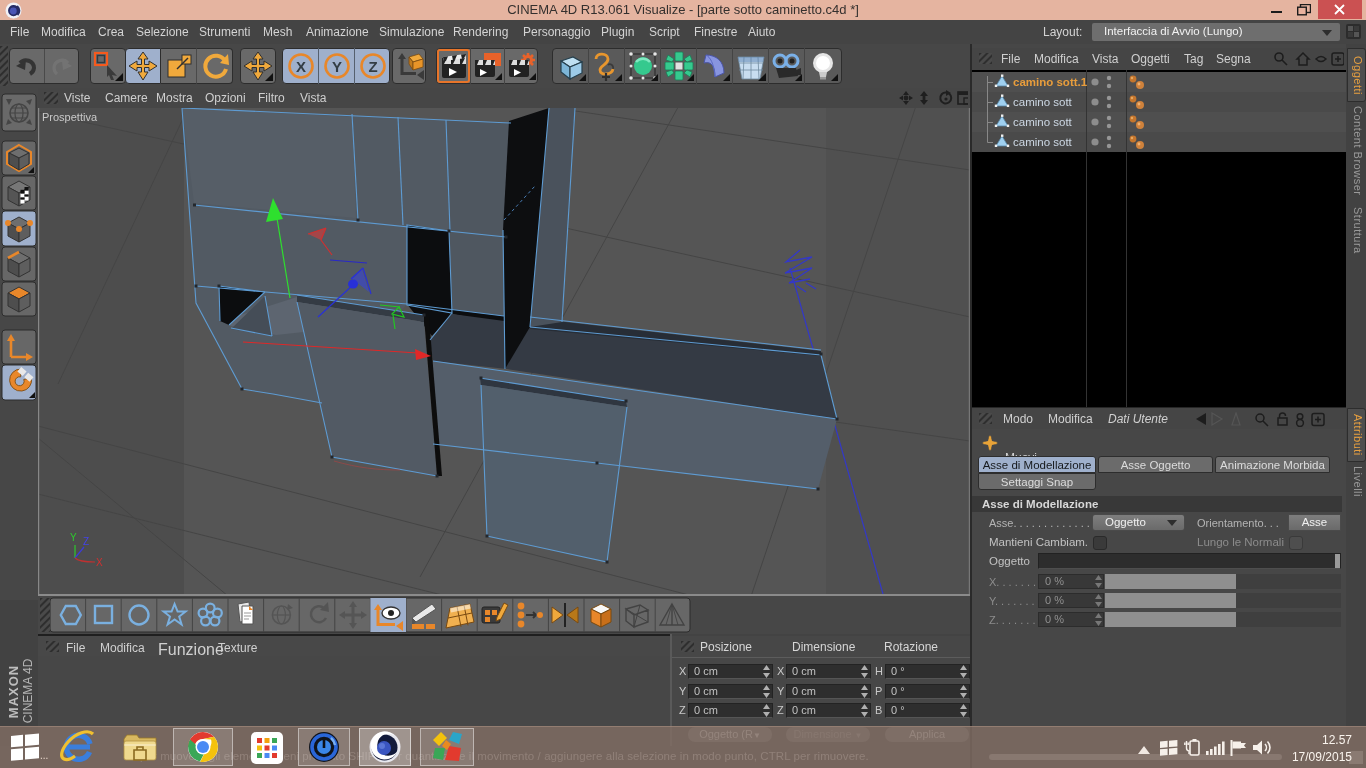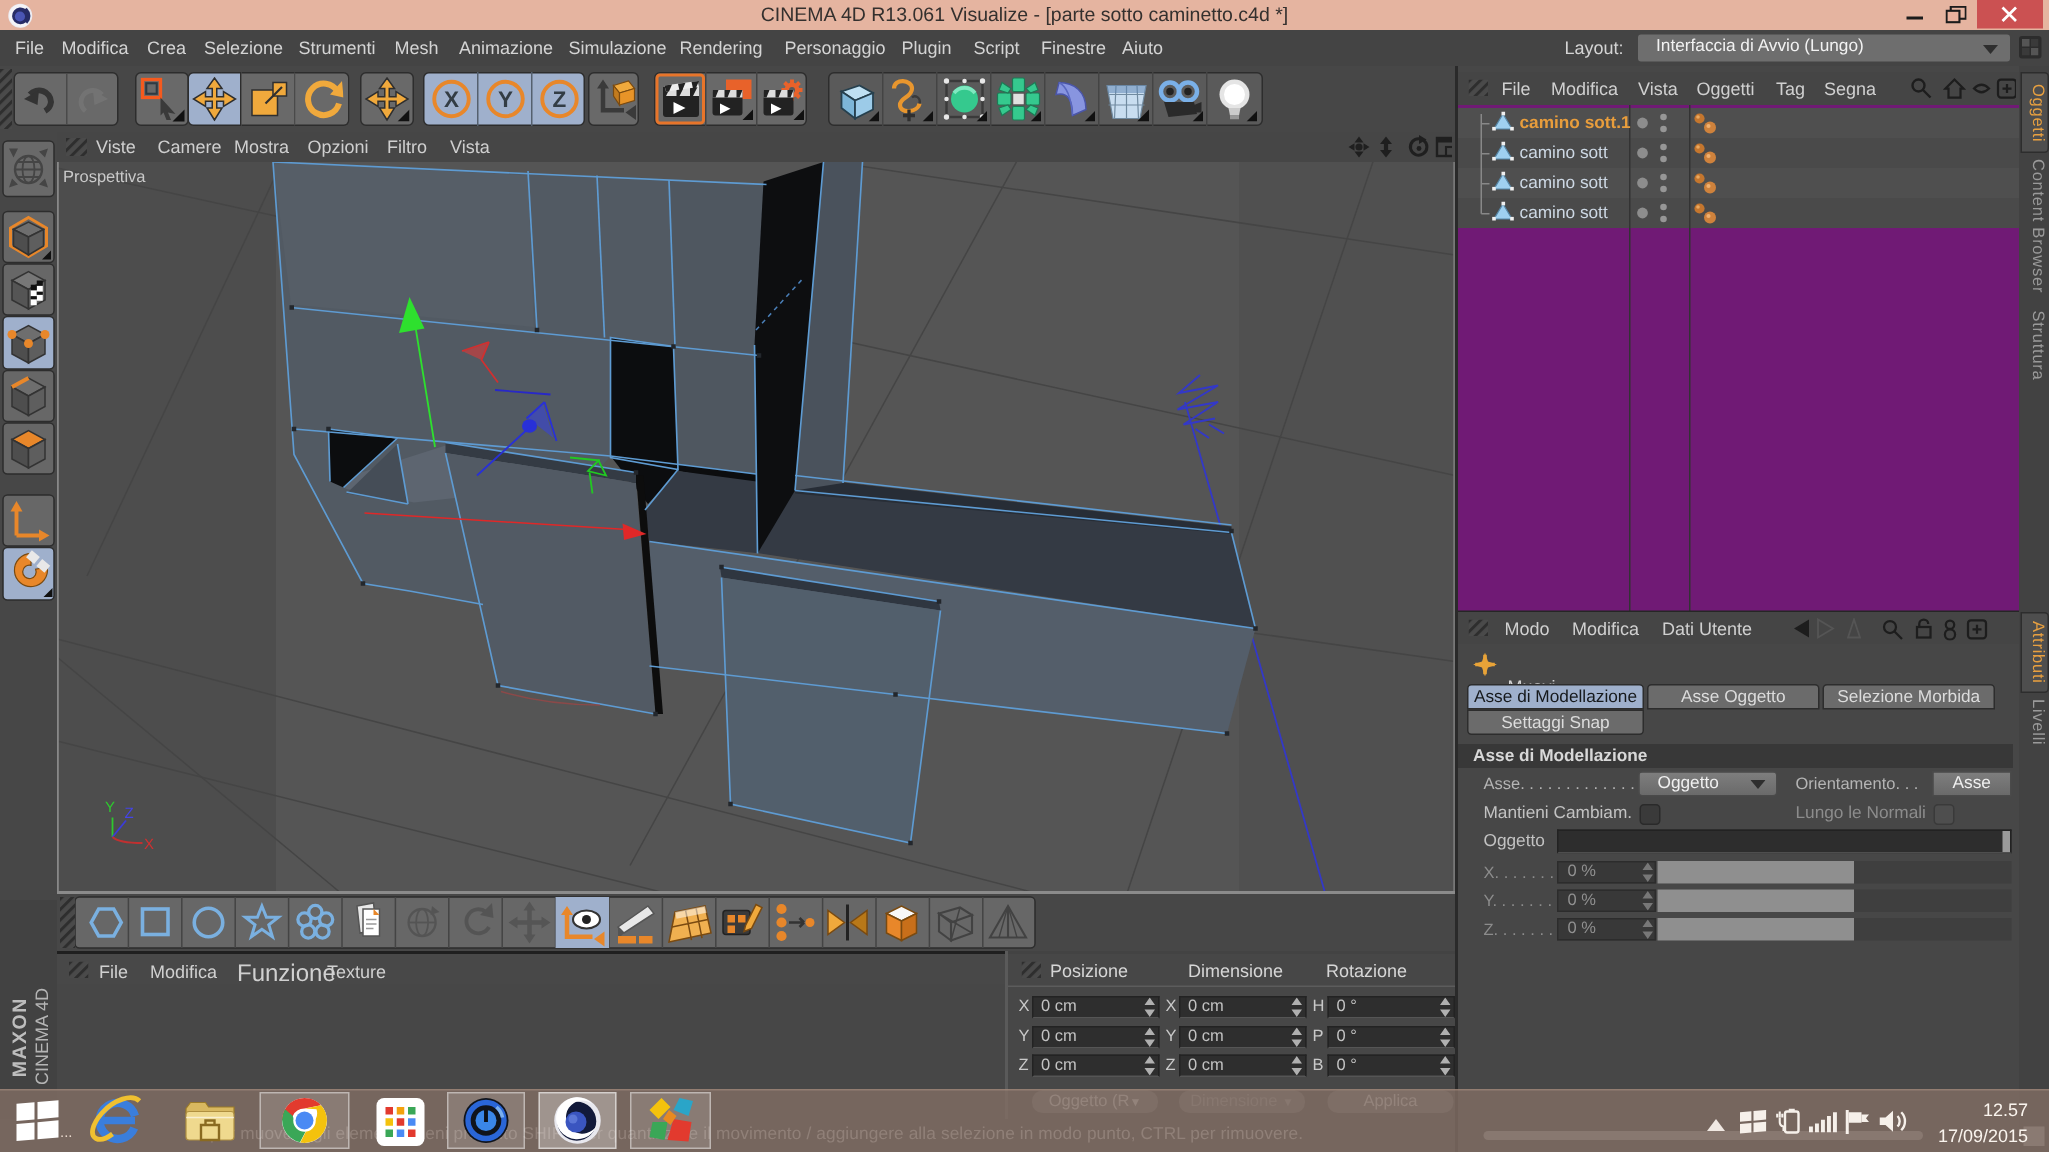--- a/index.html
+++ b/index.html
@@ -714,21 +714,21 @@
         <path d="M10 9 L15 14"></path>
       </g>
  <path d="M25 8 L31 2 L37 8 L35 8 L35 14 L27 14 L27 8 Z" fill="none" stroke="#1d1d1d" stroke-width="1.5"></path>
  <path d="M44 8 Q49 3 54 8 Q49 13 44 8 Z" fill="none" stroke="#1d1d1d" stroke-width="1.5"></path>
  <g>
         <rect x="60" y="2" width="12" height="12" rx="2" fill="none" stroke="#1d1d1d" stroke-width="1.5"></rect>
         <path d="M66 5 L66 11 M63 8 L69 8" stroke="#1d1d1d" stroke-width="1.5"></path>
       </g>
 </svg>
 
-<div id="objlist" style="position:absolute;left:972px;top:70px;width:374px;height:338px;background:#701a75;">
+<div id="objlist" style="position:absolute;left:972px;top:70px;width:374px;height:338px;background:#000000;">
 <div class="abs" style="left:0;top:2px;width:374px;height:20px;background:#4f4f4f;"></div>
 <div class="abs" style="left:0;top:22px;width:374px;height:20px;background:#4a4a4a;"></div>
 <div class="abs" style="left:0;top:42px;width:374px;height:20px;background:#4f4f4f;"></div>
 <div class="abs" style="left:0;top:62px;width:374px;height:20px;background:#4a4a4a;"></div>
 <div class="abs" style="left:114px;top:0;width:1px;height:338px;background:#333;"></div>
 <div class="abs" style="left:154px;top:0;width:1px;height:338px;background:#333;"></div>
 <svg class="abs" style="left:0;top:0" width="374" height="90" viewBox="0 0 374 90">
  <g stroke="#888" stroke-width="1" fill="none">
   <path d="M15.5 6 L15.5 72.5 M15.5 12.5 L21 12.5 M15.5 32.5 L21 32.5 M15.5 52.5 L21 52.5 M15.5 72.5 L21 72.5"></path>
  </g>
@@ -794,21 +794,21 @@
 </div>
 
 <div id="attrmgr" style="position:absolute;left:972px;top:408px;width:374px;height:320px;font-size:12px;">
 <div class="abs" style="left:0;top:-1px;width:374px;height:1px;background:#262626;"></div>
 <div class="abs" style="left:0;top:0;width:374px;height:21px;background:#454545;"></div>
 <svg class="abs" style="left:7px;top:5px" width="13" height="11">
         <rect width="13" height="11" fill="url(#hatch)"></rect>
       </svg>
 <div class="abs tt" style="left:31px;top:4px;color:#d0d0d0;">Modo</div>
 <div class="abs tt" style="left:76px;top:4px;color:#d0d0d0;">Modifica</div>
-<div class="abs tt" style="left:136px;top:4px;color:#d0d0d0;">Dati Utente</div>
+<div class="abs tt" style="left:136px;top:4px;color:#d0d0d0;font-style:italic;">Dati Utente</div>
 <svg class="abs" style="left:222px;top:4px" width="146" height="15" viewBox="0 0 146 15">
  <path d="M12 1 L12 13 L2 7 Z" fill="#1d1d1d"></path>
  <path d="M18 1 L18 13 L28 7 Z" fill="none" stroke="#555" stroke-width="1.2"></path>
  <path d="M38 13 L42 1 L46 13 Z" fill="none" stroke="#555" stroke-width="1.2"></path>
  <g stroke="#1d1d1d" stroke-width="1.5" fill="none">
           <circle cx="66" cy="6" r="4"></circle>
           <path d="M69 9 L74 14"></path>
         </g>
  <g stroke="#1d1d1d" stroke-width="1.5" fill="none">
           <rect x="84" y="6" width="9" height="7"></rect>
@@ -825,21 +825,21 @@
 </svg>
 
 <svg class="abs" style="left:10px;top:27px" width="16" height="16" viewBox="0 0 16 16">
         <path d="M8 0 L10 6 L16 8 L10 10 L8 16 L6 10 L0 8 L6 6 Z" fill="#e8a338"></path>
         <path d="M8 1.5 L8 14.5 M1.5 8 L14.5 8" stroke="#e8a338" stroke-width="2.4"></path>
       </svg>
 <div class="abs tt" style="left:33px;top:27px;color:#d4d4d4;margin-top:16px;">Muovi</div>
 
 <div class="abs" style="left:6px;top:48px;width:118px;height:17px;background:#9fb0cc;border:1px solid #2d2d2d;border-radius:3px 3px 0 0;box-sizing:border-box;color:#16191c;text-align:center;line-height:16px;font-size:11.5px;">Asse di Modellazione</div>
 <div class="abs" style="left:126px;top:48px;width:115px;height:17px;background:#6b6b6b;border:1px solid #2d2d2d;border-radius:3px 3px 0 0;box-sizing:border-box;color:#dcdcdc;text-align:center;line-height:16px;font-size:11.5px;">Asse Oggetto</div>
-<div class="abs" style="left:243px;top:48px;width:115px;height:17px;background:#6b6b6b;border:1px solid #2d2d2d;border-radius:3px 3px 0 0;box-sizing:border-box;color:#dcdcdc;text-align:center;line-height:16px;font-size:11.5px;">Selezione Morbida</div>
+<div class="abs" style="left:243px;top:48px;width:115px;height:17px;background:#6b6b6b;border:1px solid #2d2d2d;border-radius:3px 3px 0 0;box-sizing:border-box;color:#dcdcdc;text-align:center;line-height:16px;font-size:11.5px;">Animazione Morbida</div>
 <div class="abs" style="left:6px;top:65px;width:118px;height:17px;background:#6b6b6b;border:1px solid #2d2d2d;border-radius:0 0 3px 3px;box-sizing:border-box;color:#dcdcdc;text-align:center;line-height:16px;font-size:11.5px;">Settaggi Snap</div>
 
 <div class="abs" style="left:0;top:88px;width:370px;height:16px;background:#383838;color:#d8d8d8;font-weight:bold;font-size:11.5px;line-height:16px;padding-left:10px;box-sizing:border-box;">Asse di Modellazione</div>
 
 <div class="abs tt" style="left:17px;top:109px;color:#b4b4b4;font-size:11px;">Asse. . . . . . . . . . . . .</div>
 <div class="abs" style="left:120px;top:106px;width:93px;height:17px;background:linear-gradient(#7e7e7e,#6a6a6a);border-radius:3px;border:1px solid #4a4a4a;box-sizing:border-box;"></div>
 <div class="abs tt" style="left:133px;top:108px;color:#f0f0f0;font-size:11.5px;">Oggetto</div>
 <svg class="abs" style="left:195px;top:112px" width="10" height="6">
         <path d="M0 0 L10 0 L5 6Z" fill="#2e2e2e"></path>
       </svg>

